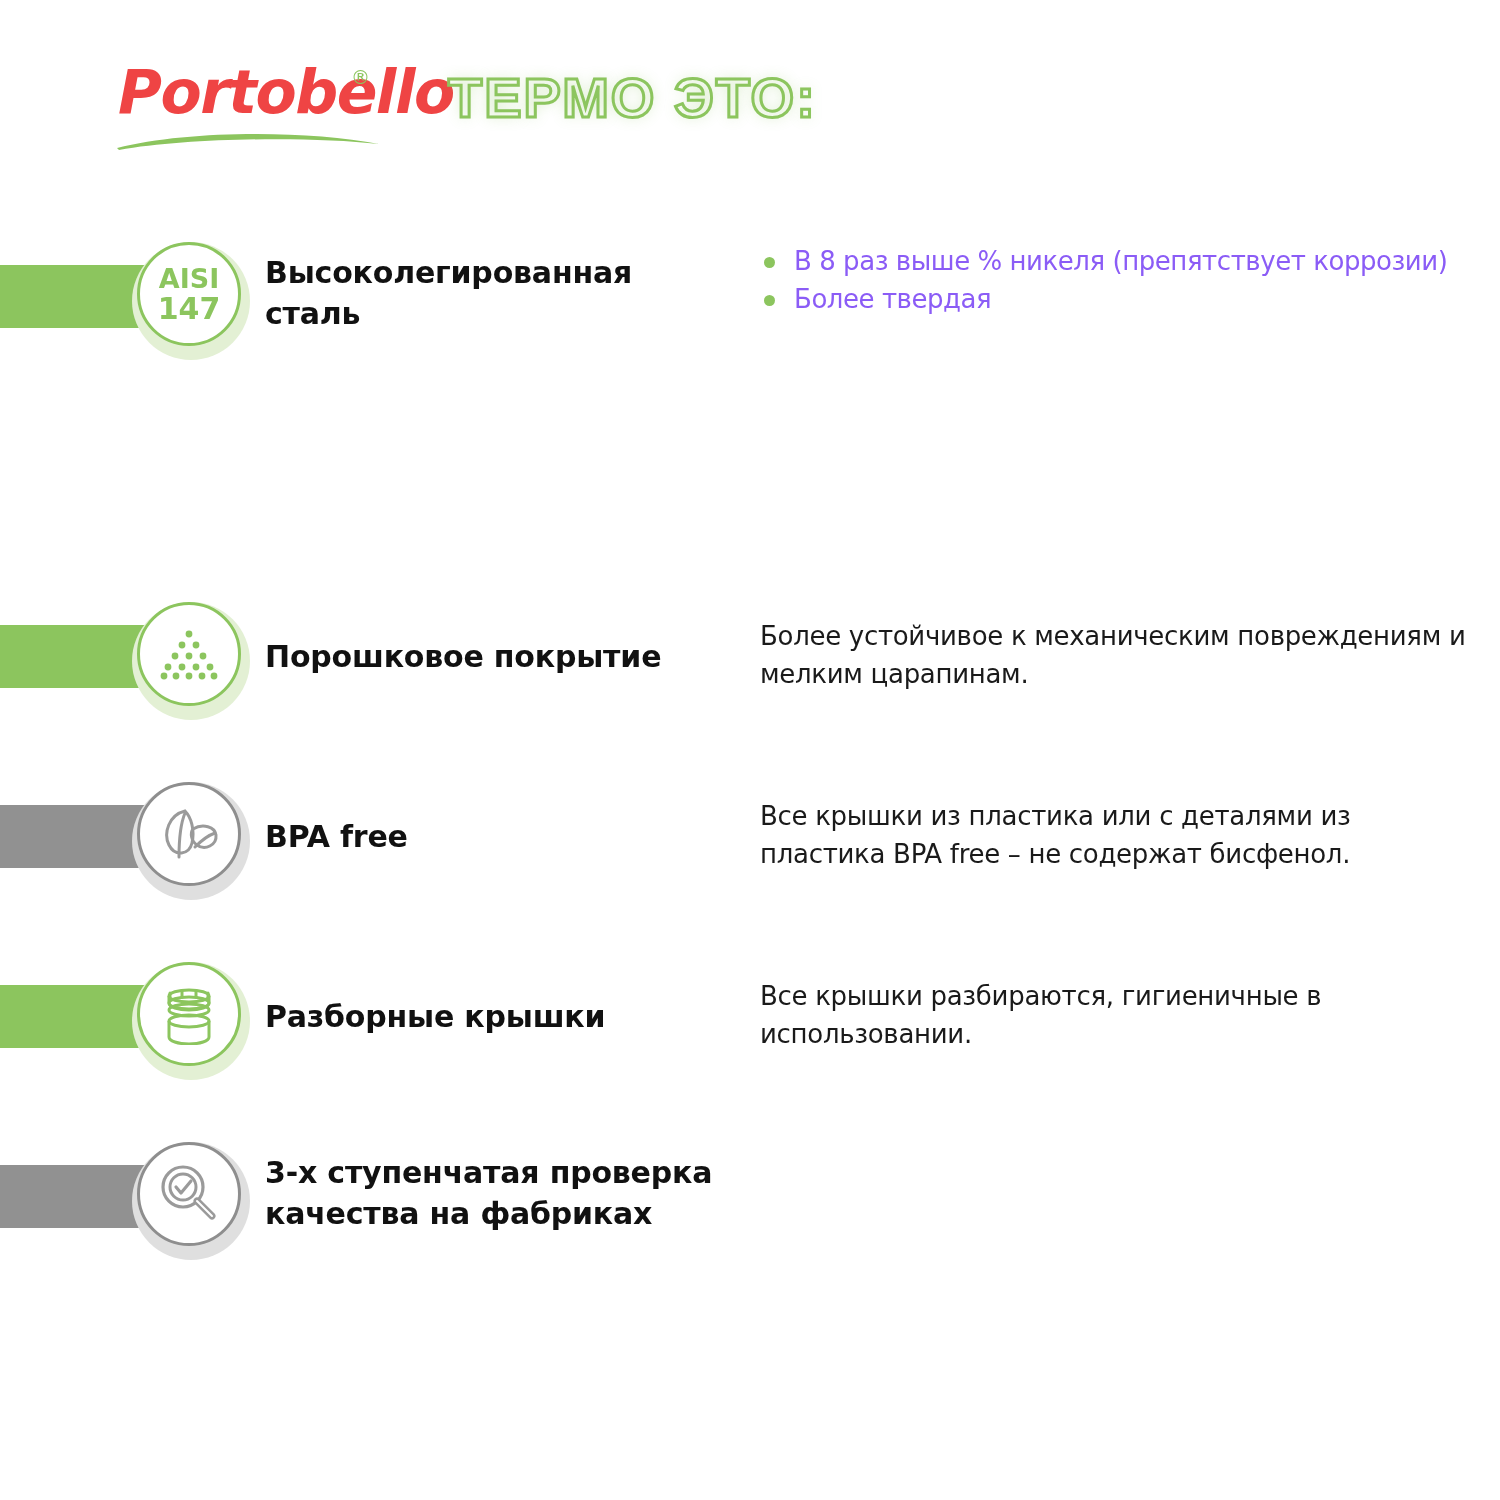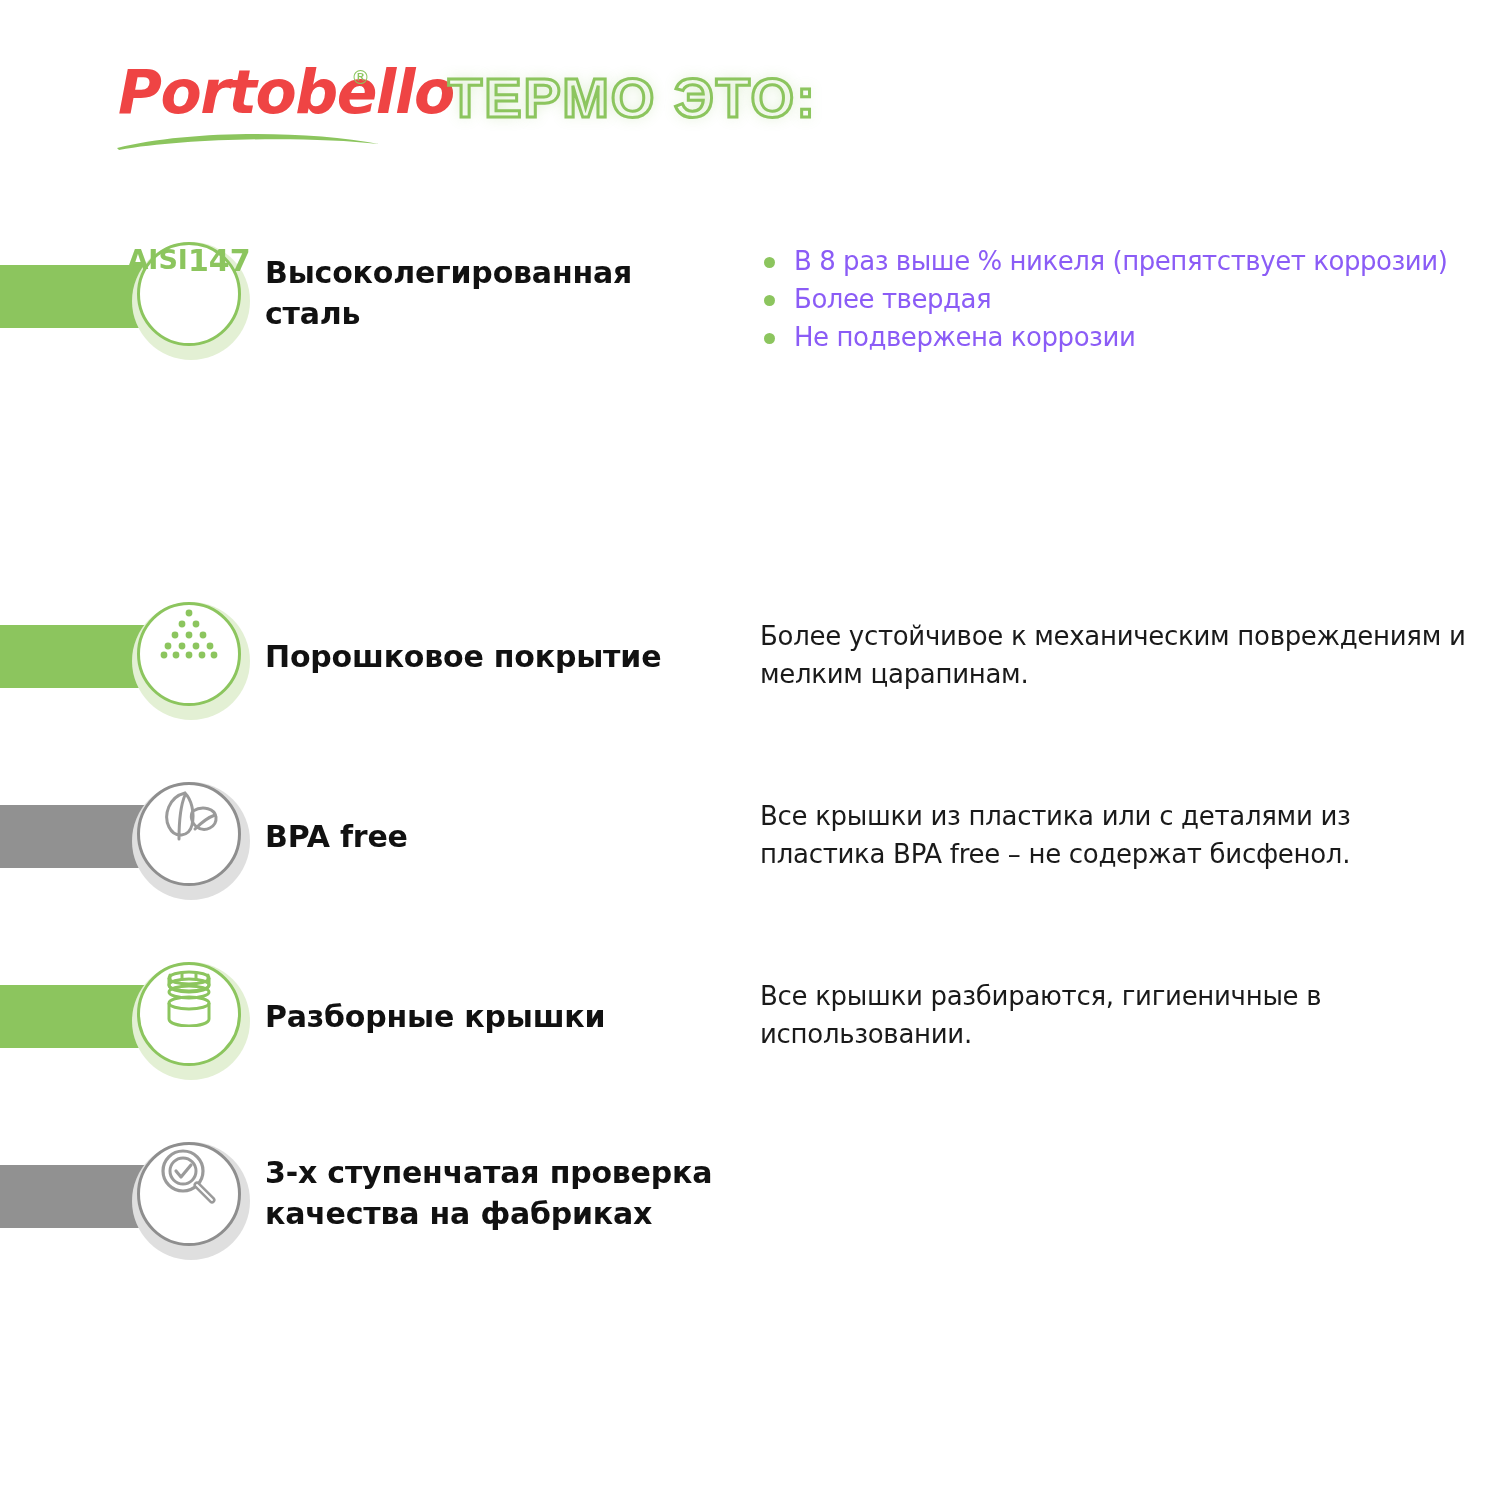--- a/index.html
+++ b/index.html
@@ -127,21 +127,22 @@
     box-sizing: border-box;
   }
   .badge.green .disc { border: 3px solid #8CC55E; }
   .badge.gray  .disc { border: 3px solid #8E8E8E; }
 
   .badge .disc .inner {
     position: absolute;
     left: 0; top: 0;
     width: 100%; height: 100%;
     display: flex;
-    flex-direction: row;
+    flex-direction: column;
+    align-items: center;
     justify-content: center;
   }
   .aisi-line {
     font-family: "DejaVu Sans", sans-serif;
     font-weight: bold;
     color: #8CC55E;
     font-size: 27px;
     line-height: 29px;
     letter-spacing: 0px;
   }
@@ -234,21 +235,20 @@
         <div class="inner">
           <div class="aisi-line">AISI</div>
           <div class="aisi-line num">147</div>
         </div>
       </div>
     </div>
     <div class="title">Высоколегированная сталь</div>
     <ul class="bullets">
       <li><span class="dot"></span><span>В 8 раз выше % никеля (препятствует коррозии)</span></li>
       <li><span class="dot"></span><span>Более твердая</span></li>
-      <li><span class="dot"></span><span>Не подвержена коррозии</span></li>
     </ul>
   </div>
 
 
   <div class="row" style="top:770px">
     <div class="bar gray"></div>
     <div class="badge gray">
       <div class="halo"></div>
       <div class="disc">
         <div class="inner">

